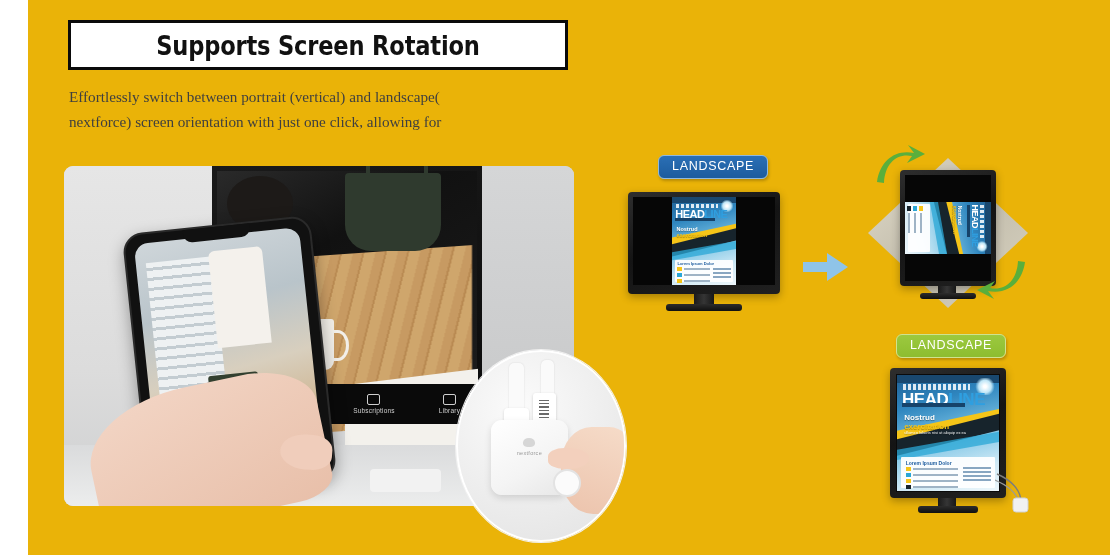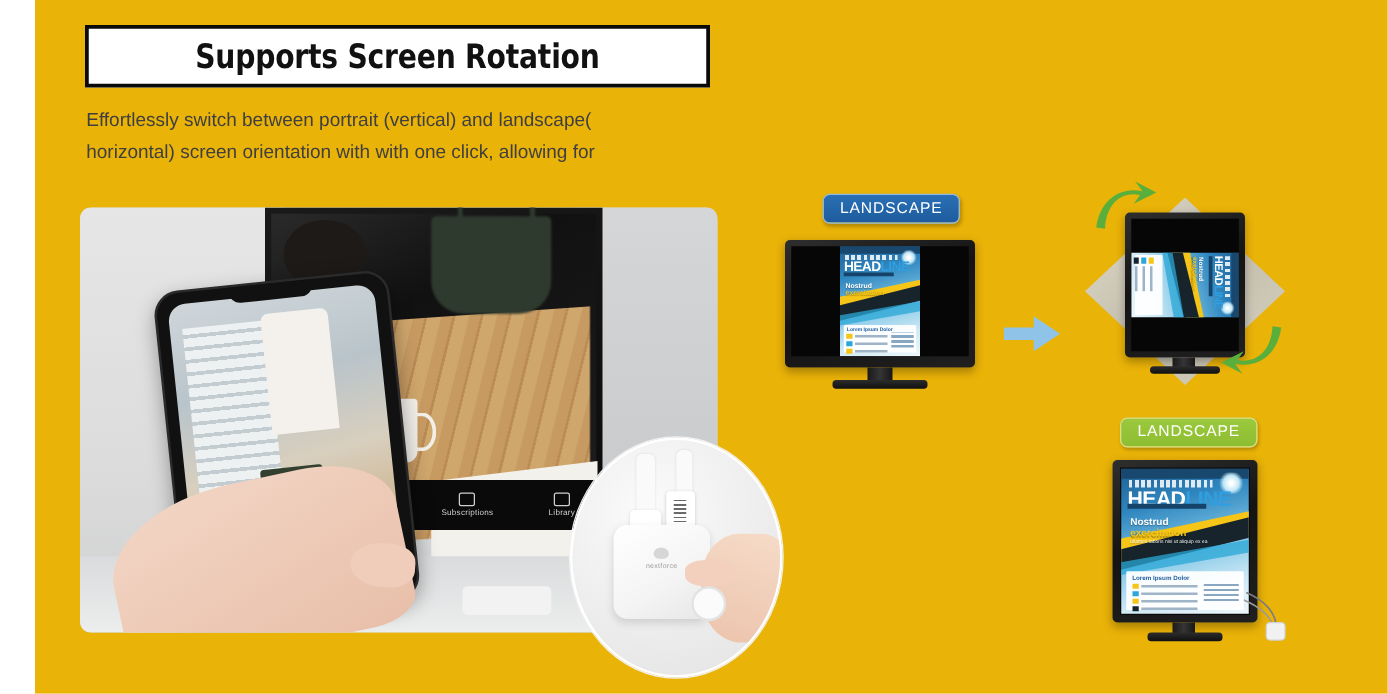--- a/index.html
+++ b/index.html
@@ -24,21 +24,21 @@
     font-size: 27px; font-weight: 700; color: #111111;
     letter-spacing: -0.2px; white-space: nowrap;
     transform: scaleX(0.93); transform-origin: center;
   }
 
   
   .body-copy {
     position: absolute; left: 41px; top: 84px;
     width: 500px;
     font-size: 15.2px; line-height: 25px;
-    color: #3f3f3f; font-weight: 400;
+    color: #3f3f3f; font-weight: 400; font-family: Liberation Serif, serif;
   }
   .body-copy span { display: block; }
 
   
   .photo {
     position: absolute; left: 36px; top: 166px;
     width: 510px; height: 340px;
     border-radius: 9px; overflow: hidden;
     background: #d8d9da;
   }
@@ -230,21 +230,21 @@
 <body>
 
 <div id="page">
 
   <div class="title-box">
     <div class="title-text">Supports Screen Rotation</div>
   </div>
 
   <div class="body-copy">
     <span>Effortlessly switch between portrait (vertical) and  landscape(</span>
-    <span>horizontal) screen orientation with with one click, allowing for</span>
+    <span>nextforce) screen orientation with just one click, allowing for</span>
   </div>
 
   <div class="photo">
     <div class="ph-wallL"></div>
     <div class="ph-wallR"></div>
 
     <div class="ph-monitor">
       <div class="ph-mon-inner">
         <div class="ph-cn ph-cn1">不喜欢</div>
         <div class="ph-icon-sq"></div>

